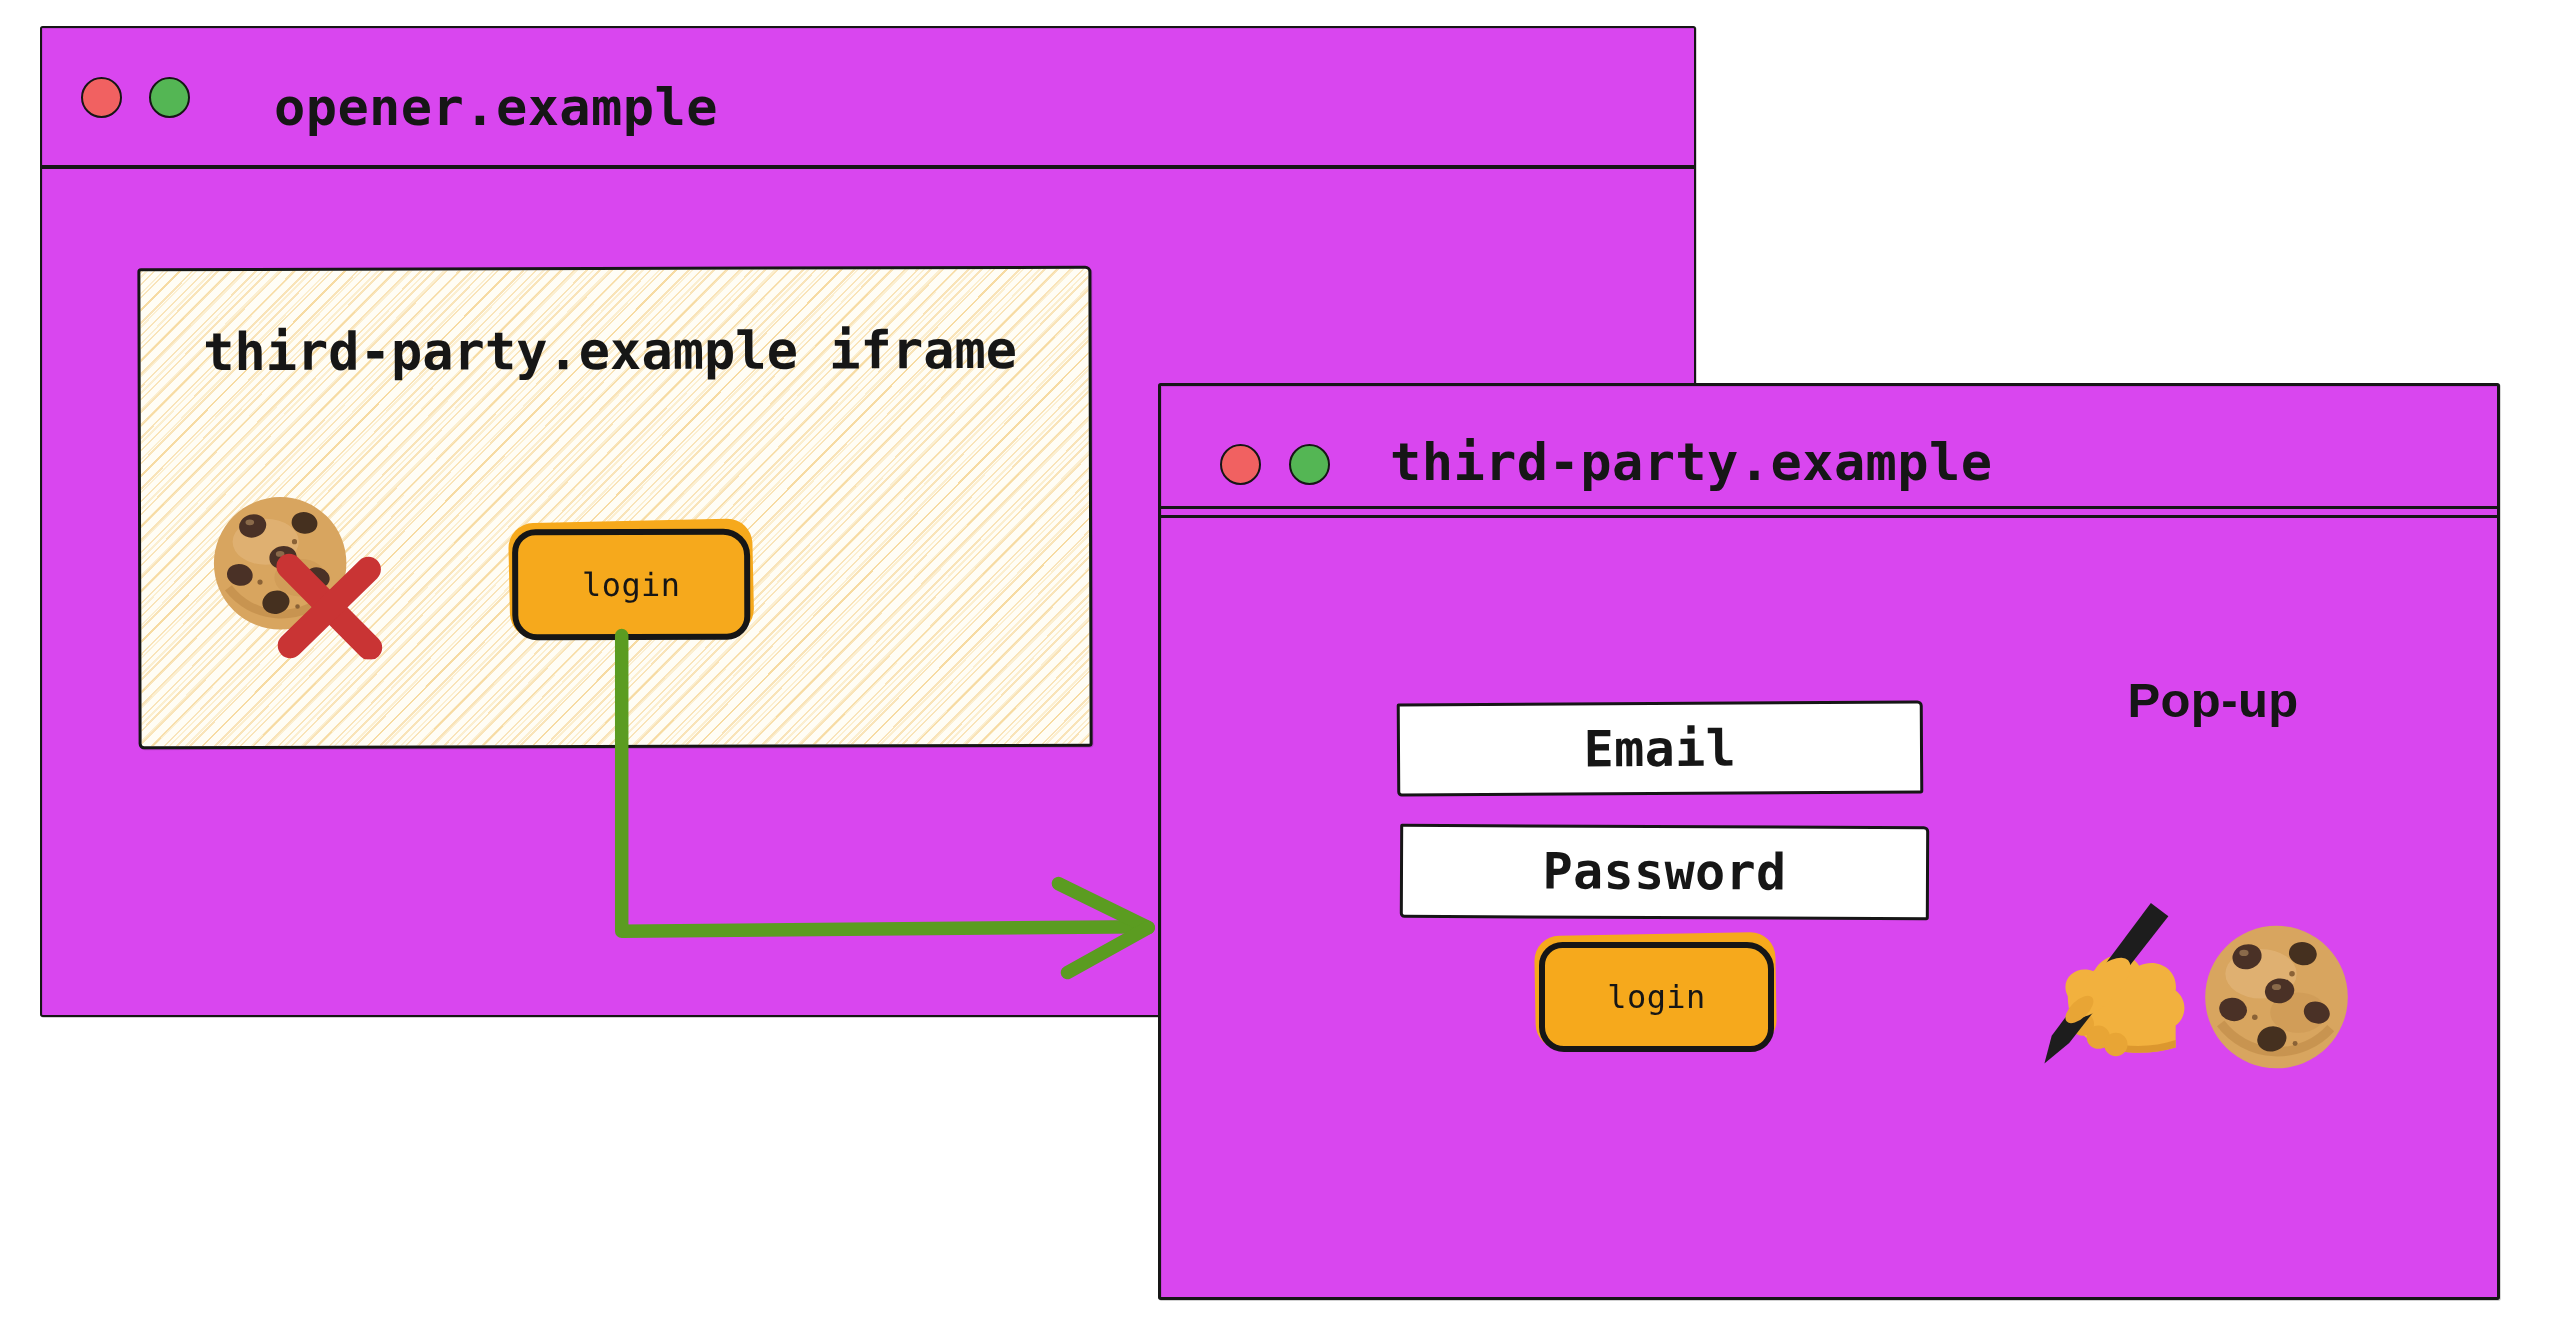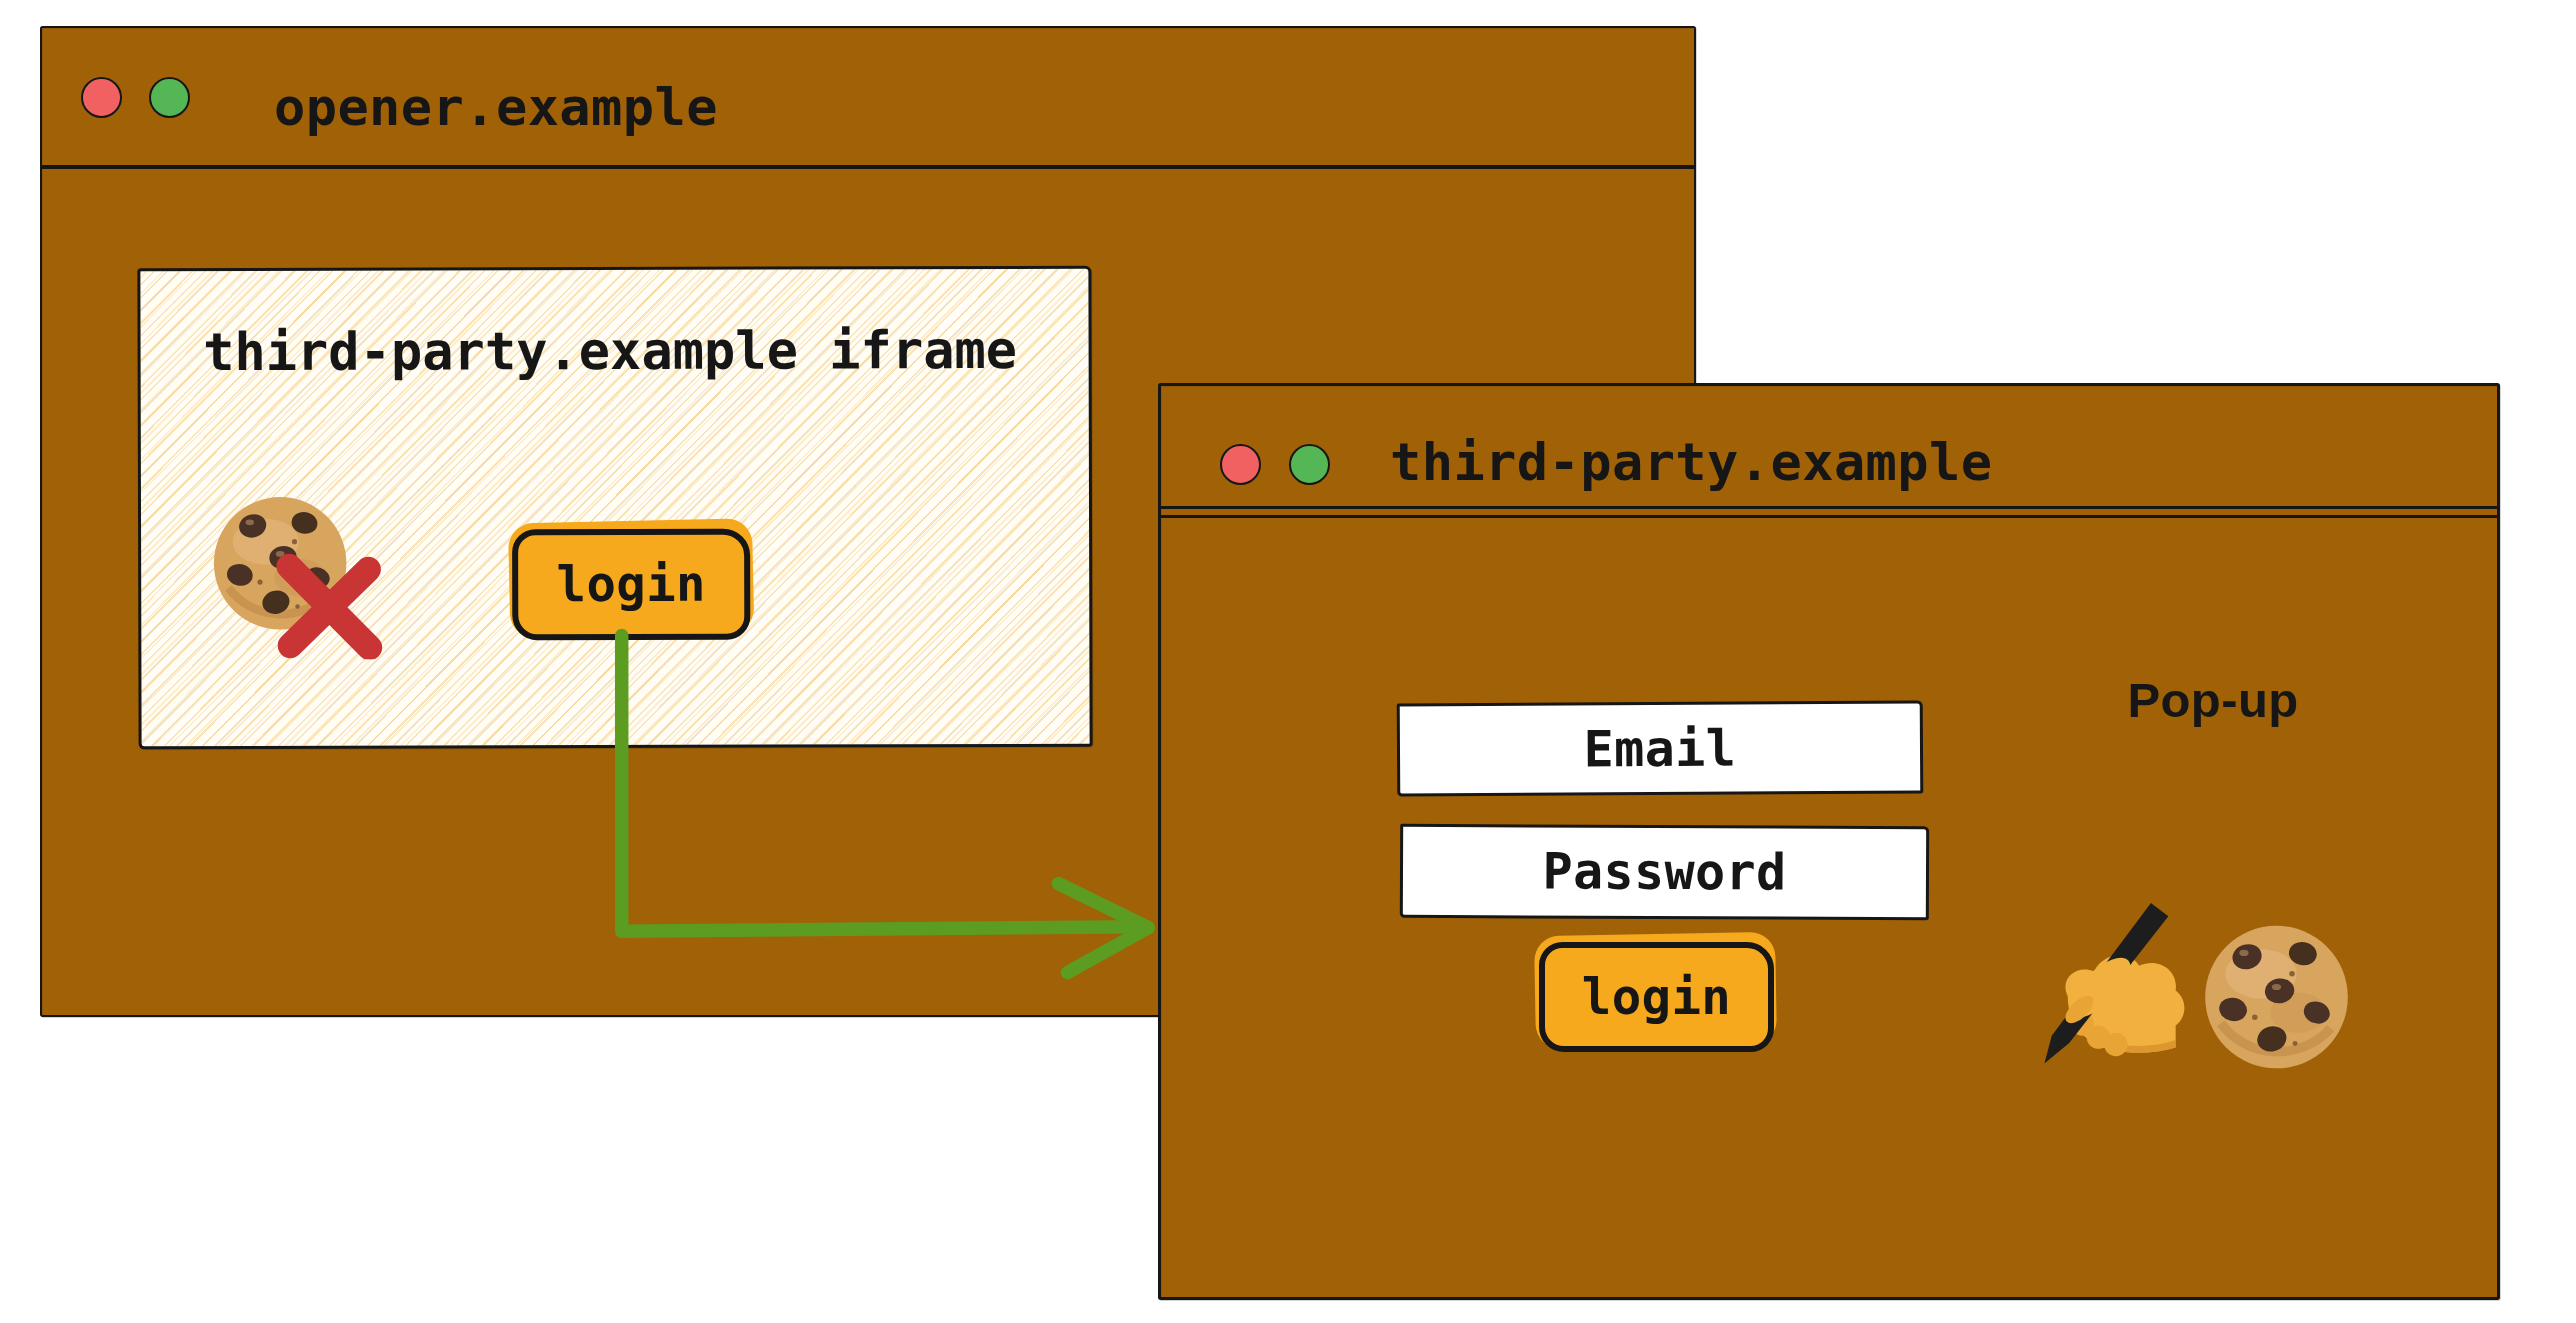--- a/index.html
+++ b/index.html
@@ -19,21 +19,21 @@
     position:relative;width:2576px;height:1324px;overflow:hidden;background:#ffffff;
     font-family:"DejaVu Sans Mono","Liberation Mono",monospace;color:var(--ink);
   }
   .hatch{
     background-color:var(--paper);
     background-image:
       repeating-linear-gradient(135deg, var(--hatch-a) 0px, var(--hatch-a) 1.8px, transparent 1.8px, transparent 9px),
       repeating-linear-gradient(135deg, var(--hatch-b) 3.6px, var(--hatch-b) 5.4px, transparent 5.4px, transparent 15.3px);
   }
   .window{
-    position:absolute;background:#a16207;border:2.7px solid var(--ink);border-radius:2.7px;
+    position:absolute;background:#d946ef;border:2.7px solid var(--ink);border-radius:2.7px;
     box-shadow:0.9px 0.9px 0 rgba(0,0,0,0.18), inset 0.9px 0.9px 0 rgba(0,0,0,0.10);
   }
   .titlebar{position:absolute;left:0;top:0;right:0;}
   .dot{position:absolute;width:41px;height:41px;border-radius:50%;border:2.7px solid var(--ink);}
   .dot.red{background:var(--dot-red);}
   .dot.green{background:var(--dot-green);}
   .win-title{position:absolute;font-weight:700;font-size:52px;line-height:52px;letter-spacing:0.4px;white-space:nowrap;}
   .sep{position:absolute;left:0;right:0;background:var(--ink);}
 
   
@@ -52,21 +52,21 @@
   .iframe-title{position:absolute;left:0;right:9px;top:52px;text-align:center;font-weight:700;font-size:52px;line-height:59px;white-space:nowrap;}
 
   .icon-abs{position:absolute;}
 
   
   .btn-overshoot{position:absolute;background:var(--button-orange);border-radius:25px;}
   .login-btn{
     position:absolute;display:flex;align-items:center;justify-content:center;
     appearance:none;background:var(--button-orange);color:var(--ink);
     border:6.3px solid var(--ink);border-radius:23.4px 27px 23.4px 25px;
-    font-family:inherit;font-weight:700;font-size:49px;line-height:1;letter-spacing:0.4px;cursor:pointer;
+    font-family:inherit;font-weight:400;font-size:32px;line-height:1;letter-spacing:0.4px;cursor:pointer;
   }
 
   
   #flow-arrow{position:absolute;left:566px;top:620px;width:611px;height:378px;z-index:2;}
 
   
   #popup{left:1158px;top:383px;width:1342px;height:917px;z-index:3;border-width:3.6px;}
   #popup .dot.red{left:59px;top:58px;}
   #popup .dot.green{left:128px;top:58px;}
   #popup .win-title{left:229px;top:50px;text-align:right;}

